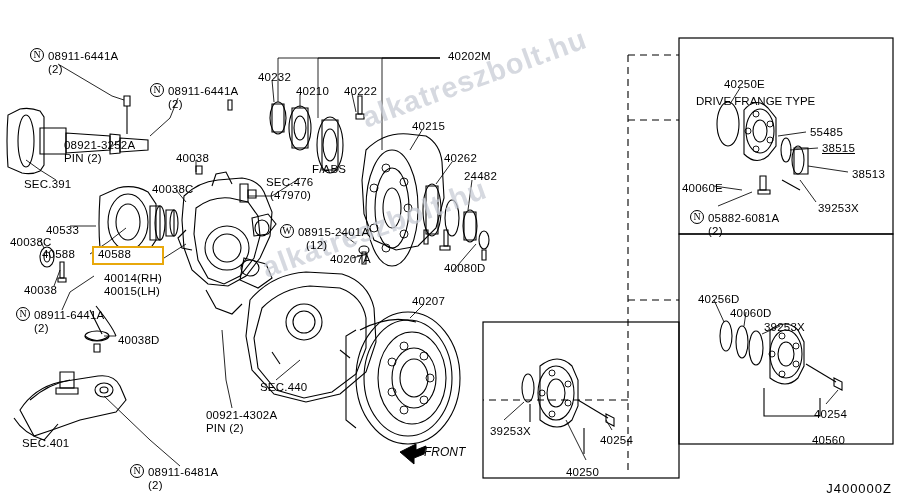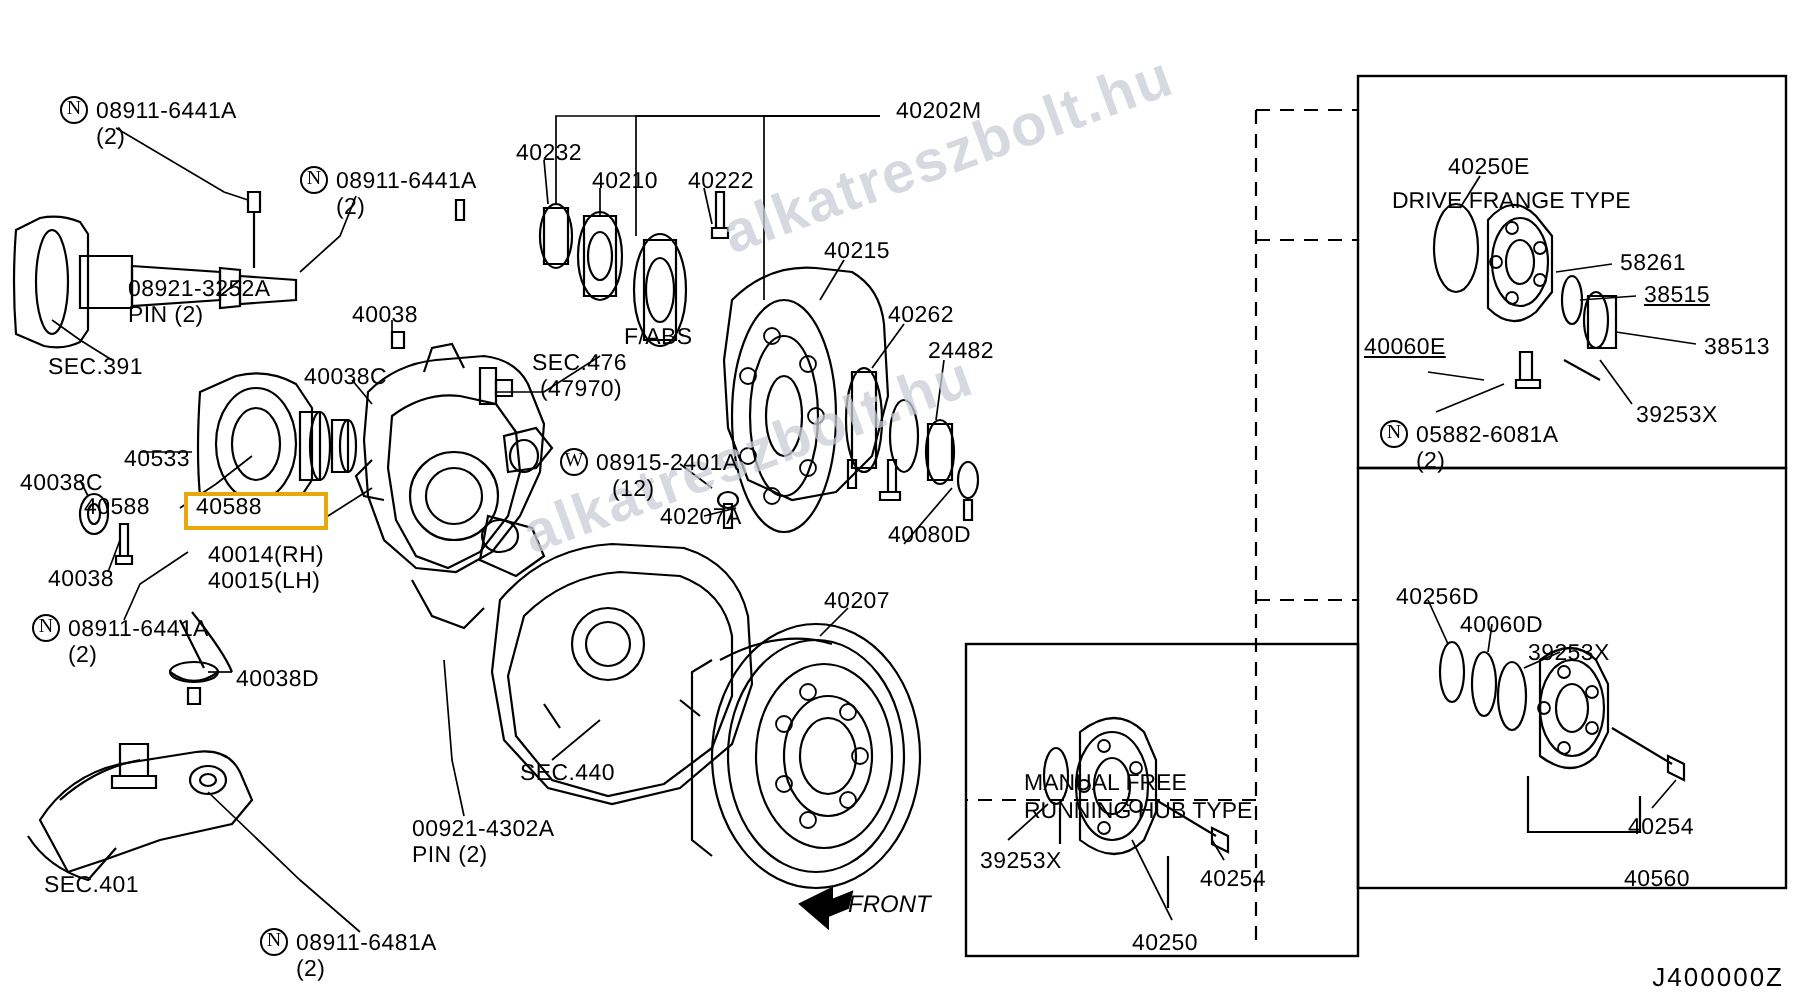--- a/index.html
+++ b/index.html
@@ -247,41 +247,39 @@
 
   <g stroke="#000" fill="#000" stroke-width="1">
     <path d="M400 452 l16 -8 0 6 10 -4 -2 8 -10 4 0 6 z"></path>
   </g>
 </svg>
 
 <div class="hl" style="left:92px;top:246px;width:72px;height:19px;"></div>
 <div class="lbl" style="left:98px;top:248px;">40588</div>
 
 <div class="boxttl" style="left:696px;top:46px;">DRIVE FRANGE TYPE</div>
-<div class="boxttl" style="left:512px;top:337px;">MANUAL FREE
-RUNNING HUB TYPE</div>
 
 <div class="arrowtxt" style="left:424px;top:445px;">FRONT</div>
 
 <div class="corner">J400000Z</div>
 
 <div class="wm" style="left:256px;top:212px;">alkatreszbolt.hu</div>
 <div class="wm" style="left:356px;top:62px;">alkatreszbolt.hu</div>
 
 <div id="labels">
       <div class="nut" style="left: 30px; top: 48px;">N</div>
       <div class="lbl" style="left: 48px; top: 50px;">08911-6441A</div>
       <div class="lbl" style="left: 48px; top: 63px;">(2)</div>
       <div class="nut" style="left: 150px; top: 83px;">N</div>
       <div class="lbl" style="left: 168px; top: 85px;">08911-6441A</div>
       <div class="lbl" style="left: 168px; top: 98px;">(2)</div>
       <div class="lbl" style="left: 64px; top: 139px;">08921-3252A</div>
       <div class="lbl" style="left: 64px; top: 152px;">PIN (2)</div>
       <div class="lbl" style="left: 24px; top: 178px;">SEC.391</div>
-      <div class="lbl" style="left: 62px; top: 224px;">40533</div>
+      <div class="lbl" style="left: 46px; top: 224px;">40533</div>
       <div class="lbl" style="left: 10px; top: 236px;">40038C</div>
       <div class="lbl" style="left: 42px; top: 248px;">40588</div>
       <div class="lbl" style="left: 24px; top: 284px;">40038</div>
       <div class="nut" style="left: 16px; top: 307px;">N</div>
       <div class="lbl" style="left: 34px; top: 309px;">08911-6441A</div>
       <div class="lbl" style="left: 34px; top: 322px;">(2)</div>
       <div class="lbl" style="left: 118px; top: 334px;">40038D</div>
       <div class="lbl" style="left: 22px; top: 437px;">SEC.401</div>
       <div class="nut" style="left: 130px; top: 464px;">N</div>
       <div class="lbl" style="left: 148px; top: 466px;">08911-6481A</div>
@@ -303,25 +301,25 @@
       <div class="lbl" style="left: 464px; top: 170px;">24482</div>
       <div class="nut" style="left: 280px; top: 224px;">W</div>
       <div class="lbl" style="left: 298px; top: 226px;">08915-2401A</div>
       <div class="lbl" style="left: 306px; top: 239px;">(12)</div>
       <div class="lbl" style="left: 330px; top: 253px;">40207A</div>
       <div class="lbl" style="left: 444px; top: 262px;">40080D</div>
       <div class="lbl" style="left: 412px; top: 295px;">40207</div>
       <div class="lbl" style="left: 104px; top: 272px;">40014(RH)</div>
       <div class="lbl" style="left: 104px; top: 285px;">40015(LH)</div>
       <div class="lbl" style="left: 724px; top: 78px;">40250E</div>
-      <div class="lbl" style="left: 810px; top: 126px;">58261</div>
+      <div class="lbl" style="left: 810px; top: 126px;">55485</div>
       <div class="lbl" style="left: 822px; top: 142px; text-decoration: underline;">38515</div>
       <div class="lbl" style="left: 852px; top: 168px;">38513</div>
       <div class="lbl" style="left: 818px; top: 202px;">39253X</div>
-      <div class="lbl" style="left: 682px; top: 168px; text-decoration: underline;">40060E</div>
+      <div class="lbl" style="left: 682px; top: 182px;">40060E</div>
       <div class="nut" style="left: 690px; top: 210px;">N</div>
       <div class="lbl" style="left: 708px; top: 212px;">05882-6081A</div>
       <div class="lbl" style="left: 708px; top: 225px;">(2)</div>
       <div class="lbl" style="left: 698px; top: 293px;">40256D</div>
       <div class="lbl" style="left: 730px; top: 307px;">40060D</div>
       <div class="lbl" style="left: 764px; top: 321px;">39253X</div>
       <div class="lbl" style="left: 814px; top: 408px;">40254</div>
       <div class="lbl" style="left: 812px; top: 434px;">40560</div>
       <div class="lbl" style="left: 490px; top: 425px;">39253X</div>
       <div class="lbl" style="left: 566px; top: 466px;">40250</div>

